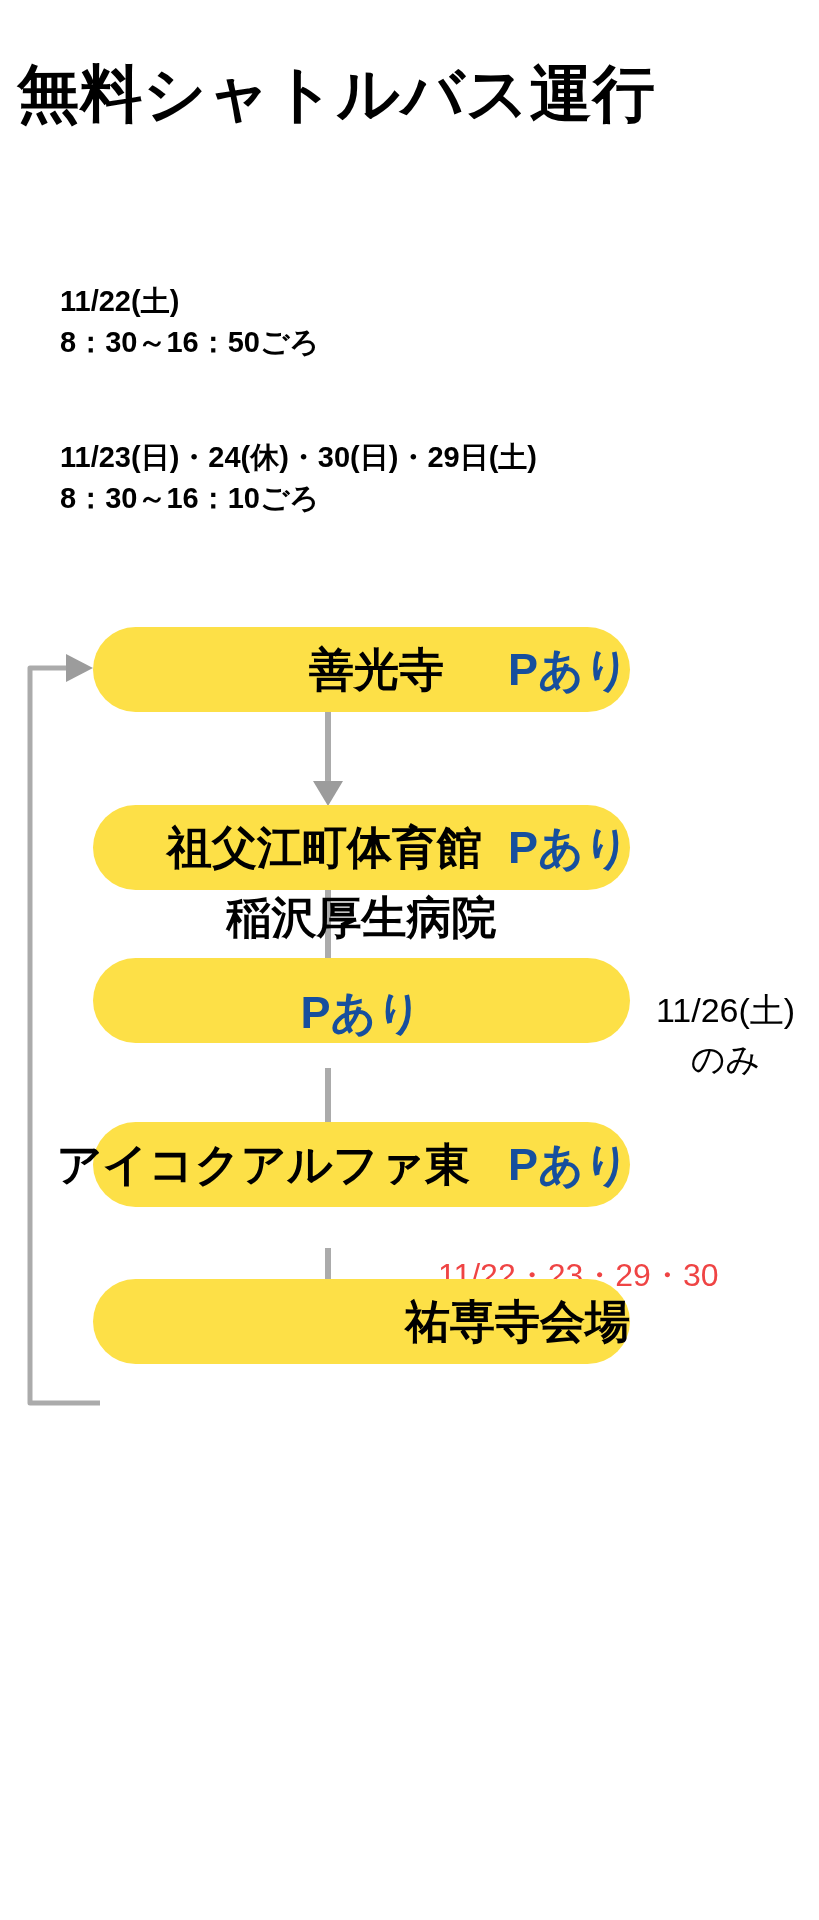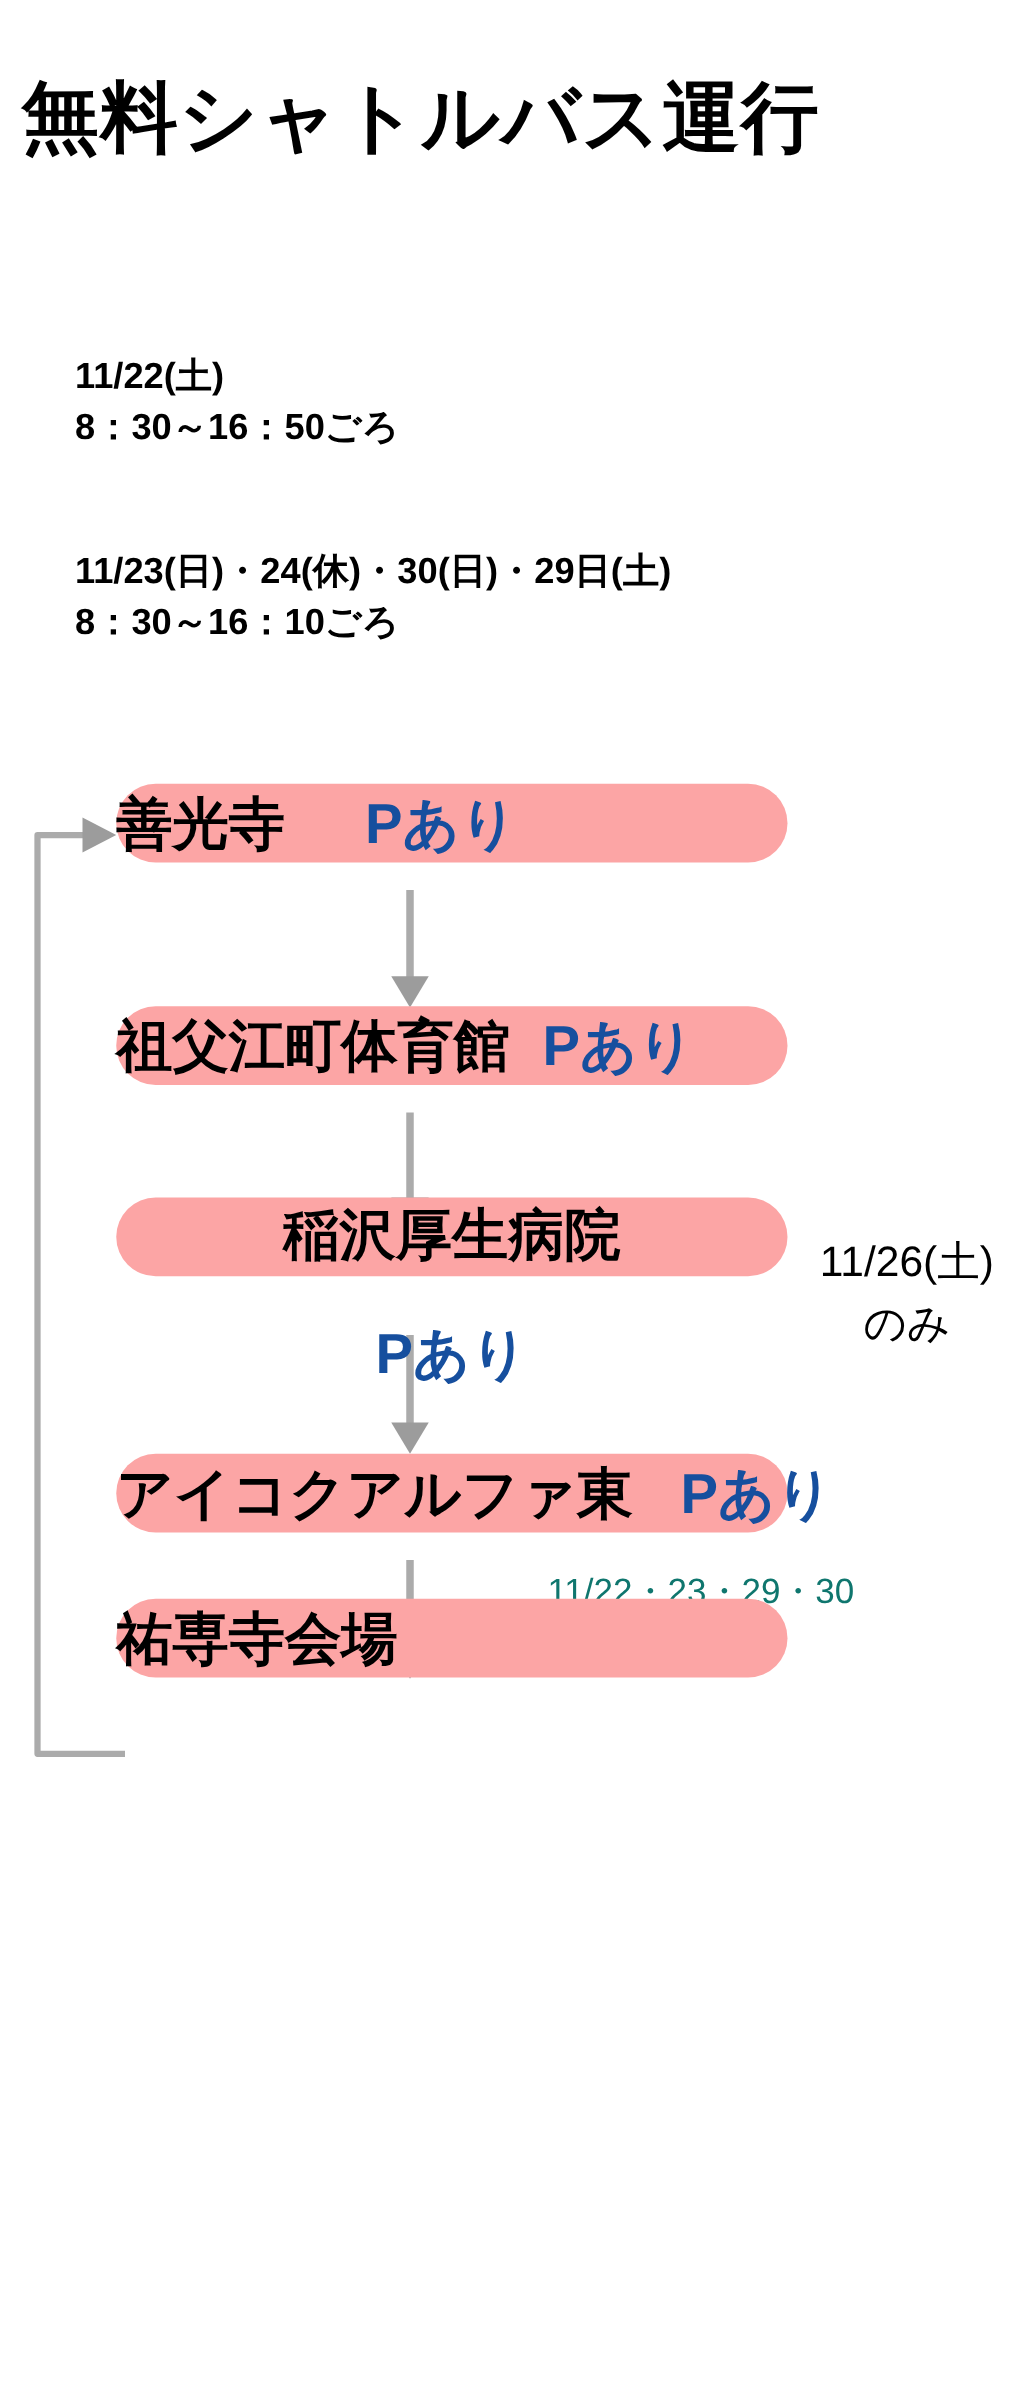--- a/index.html
+++ b/index.html
@@ -32,46 +32,46 @@
     color: #000; white-space: nowrap;
   }
   .sched-1 { top: 281px; }
   .sched-2 { top: 437px; }
 
   .flow { position: absolute; inset: 0; }
 
   .arrow-layer { position: absolute; left: 0; top: 0; width: 819px; height: 1920px; }
 
   .pill {
-    position: absolute; left: 93px; width: 537px; height: 63px;
-    background: #fca5a5;
+    position: absolute; left: 93px; width: 537px; height: 85px;
+    background: #fde047;
     border-radius: 44px;
-    display: flex; align-items: center; justify-content: flex-start;
+    display: flex; align-items: center; justify-content: flex-end;
     gap: 44px;
     white-space: nowrap;
   }
   .pill-1 { top: 627px; gap: 64px; }
   .pill-2 { top: 805px; gap: 26px; }
   .pill-3 { top: 958px; gap: 35px; flex-direction: column; }
-  .pill-4 { top: 1163px; gap: 38px; }
+  .pill-4 { top: 1122px; gap: 38px; }
   .pill-5 { top: 1279px; }
   .pill-name  { font-size: 45px; font-weight: 800; color: #000; }
   .pill-park  { font-size: 45px; font-weight: 800; color: #164f9e; }
   .pill-park:empty { display: none; }
 
   .note-side {
     position: absolute; left: 632px; top: 986px; width: 187px;
     text-align: center;
     font-size: 34px; font-weight: 400; line-height: 1.45;
     color: #000;
   }
   .note-below {
     position: absolute; left: 438px; top: 1254px;
-    font-size: 28px; font-weight: 400;
-    color: #0f766e; white-space: nowrap;
+    font-size: 32px; font-weight: 400;
+    color: #ef4444; white-space: nowrap;
   }
 </style>
 </head>
 <body>
 
 <div class="page">
 
   <div class="title">無料シャトルバス運行</div>
 
   <div class="sched sched-1">

